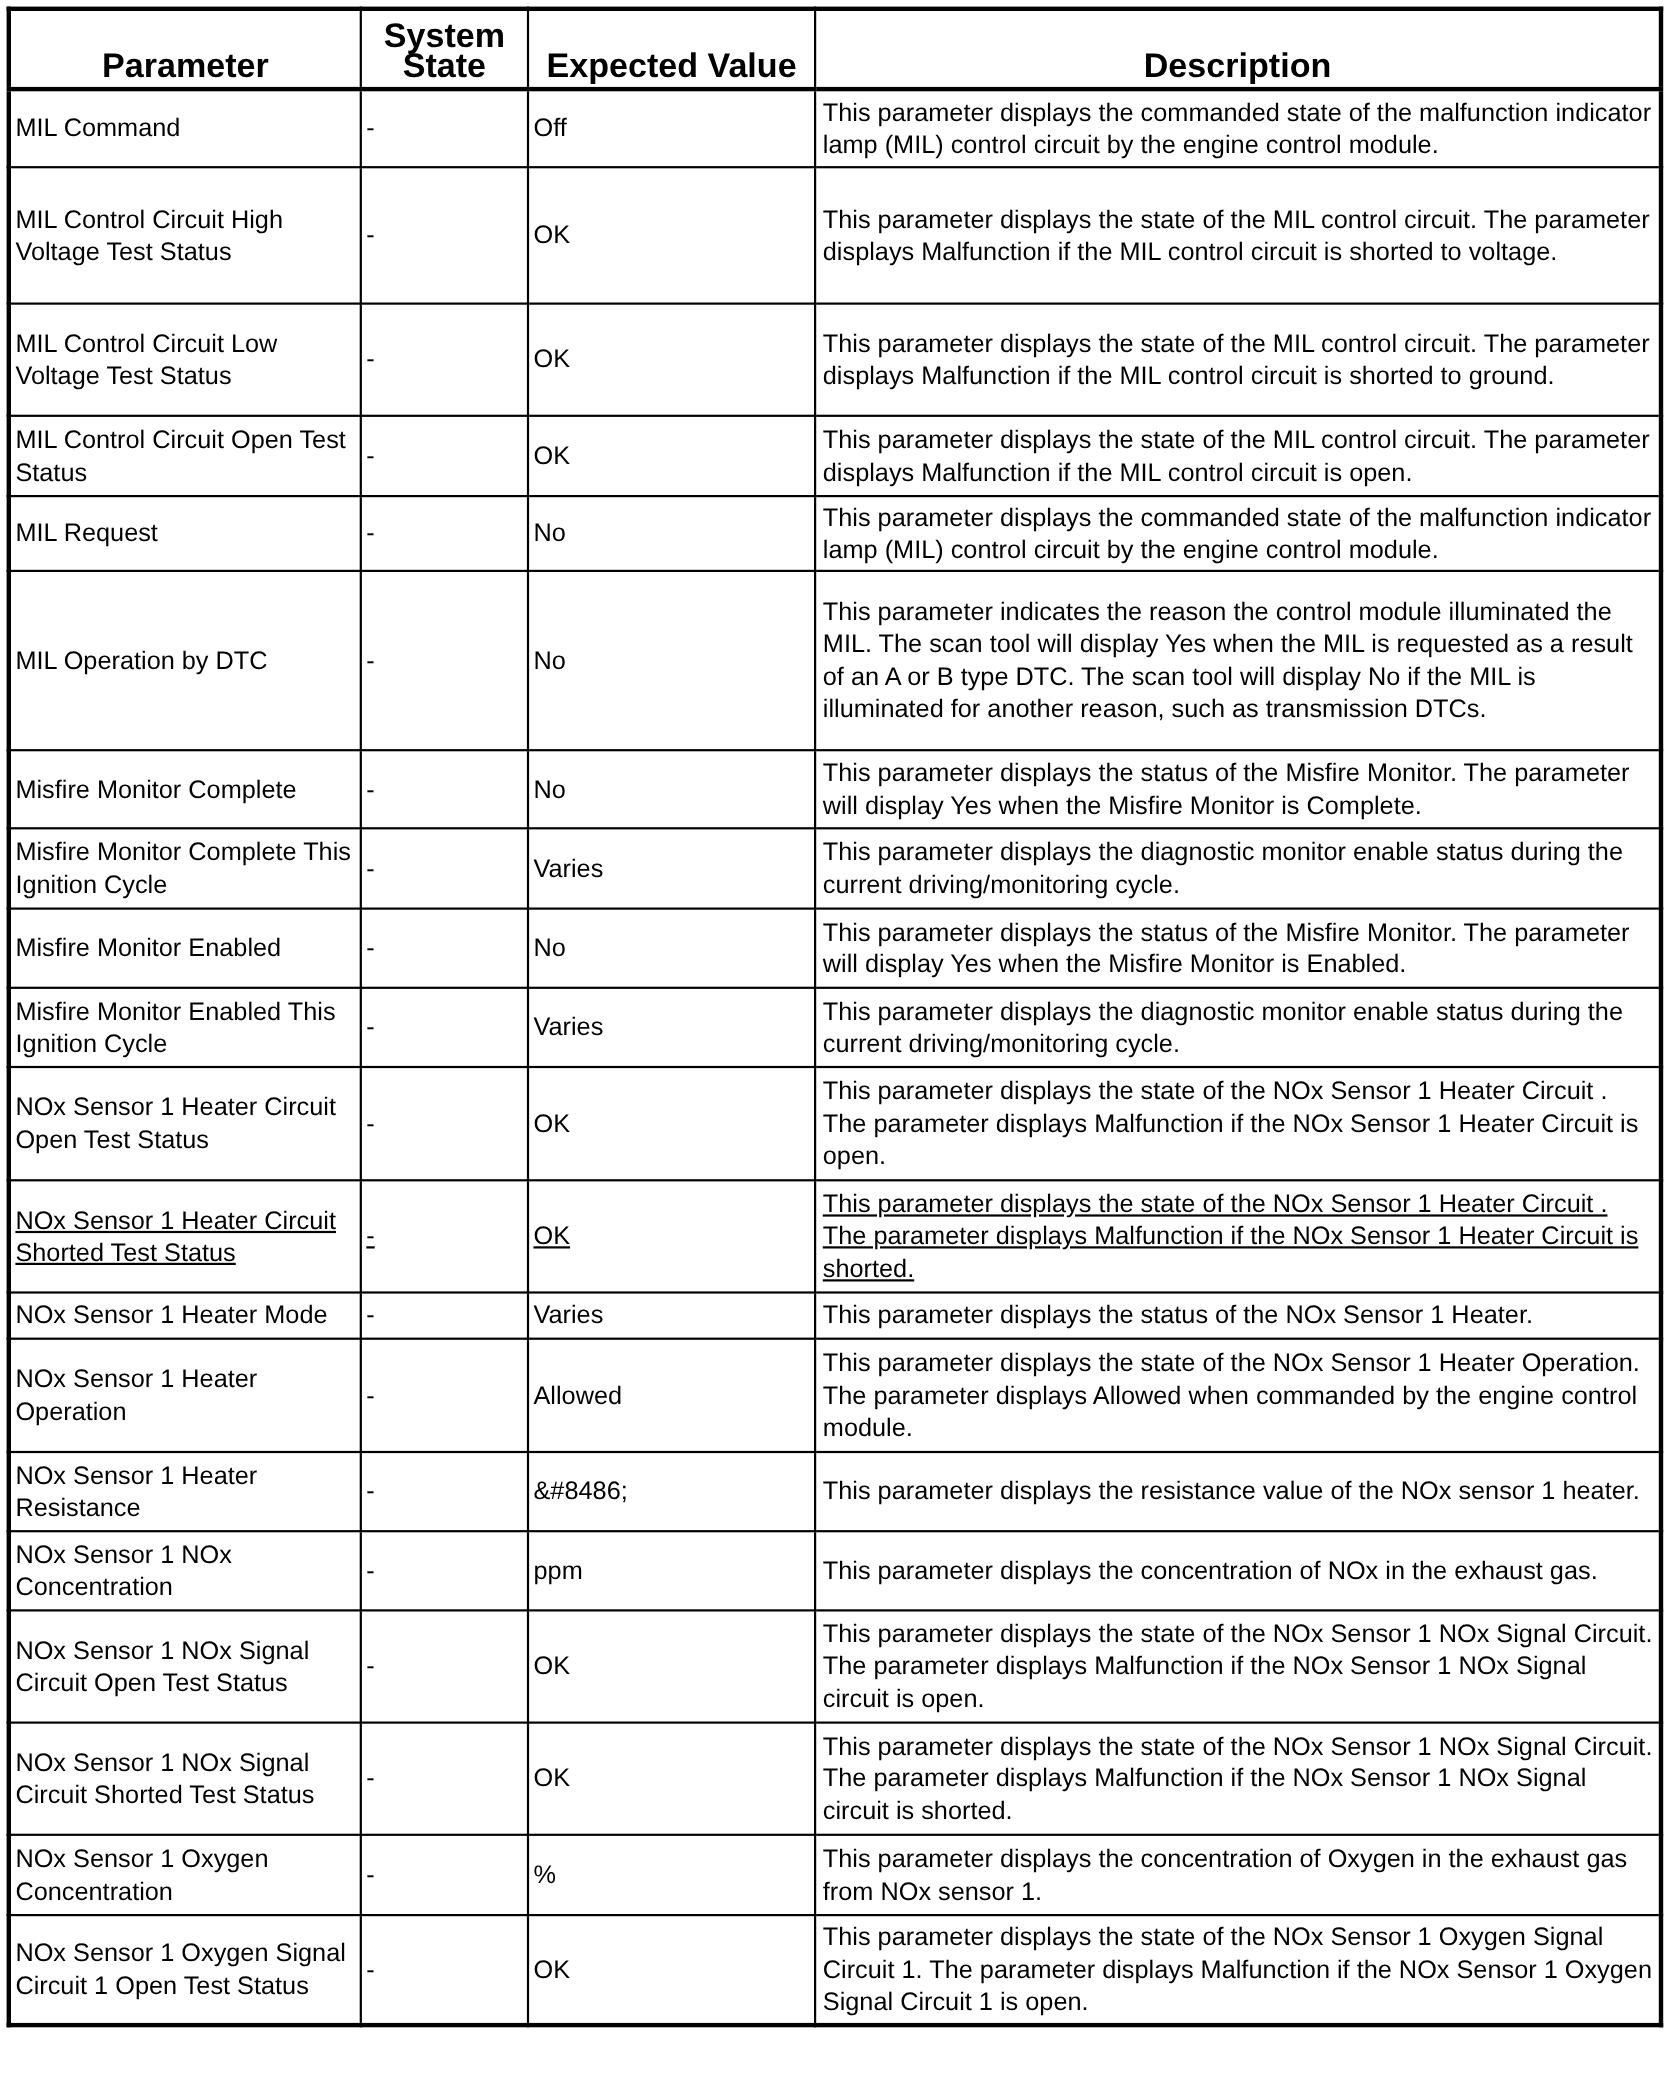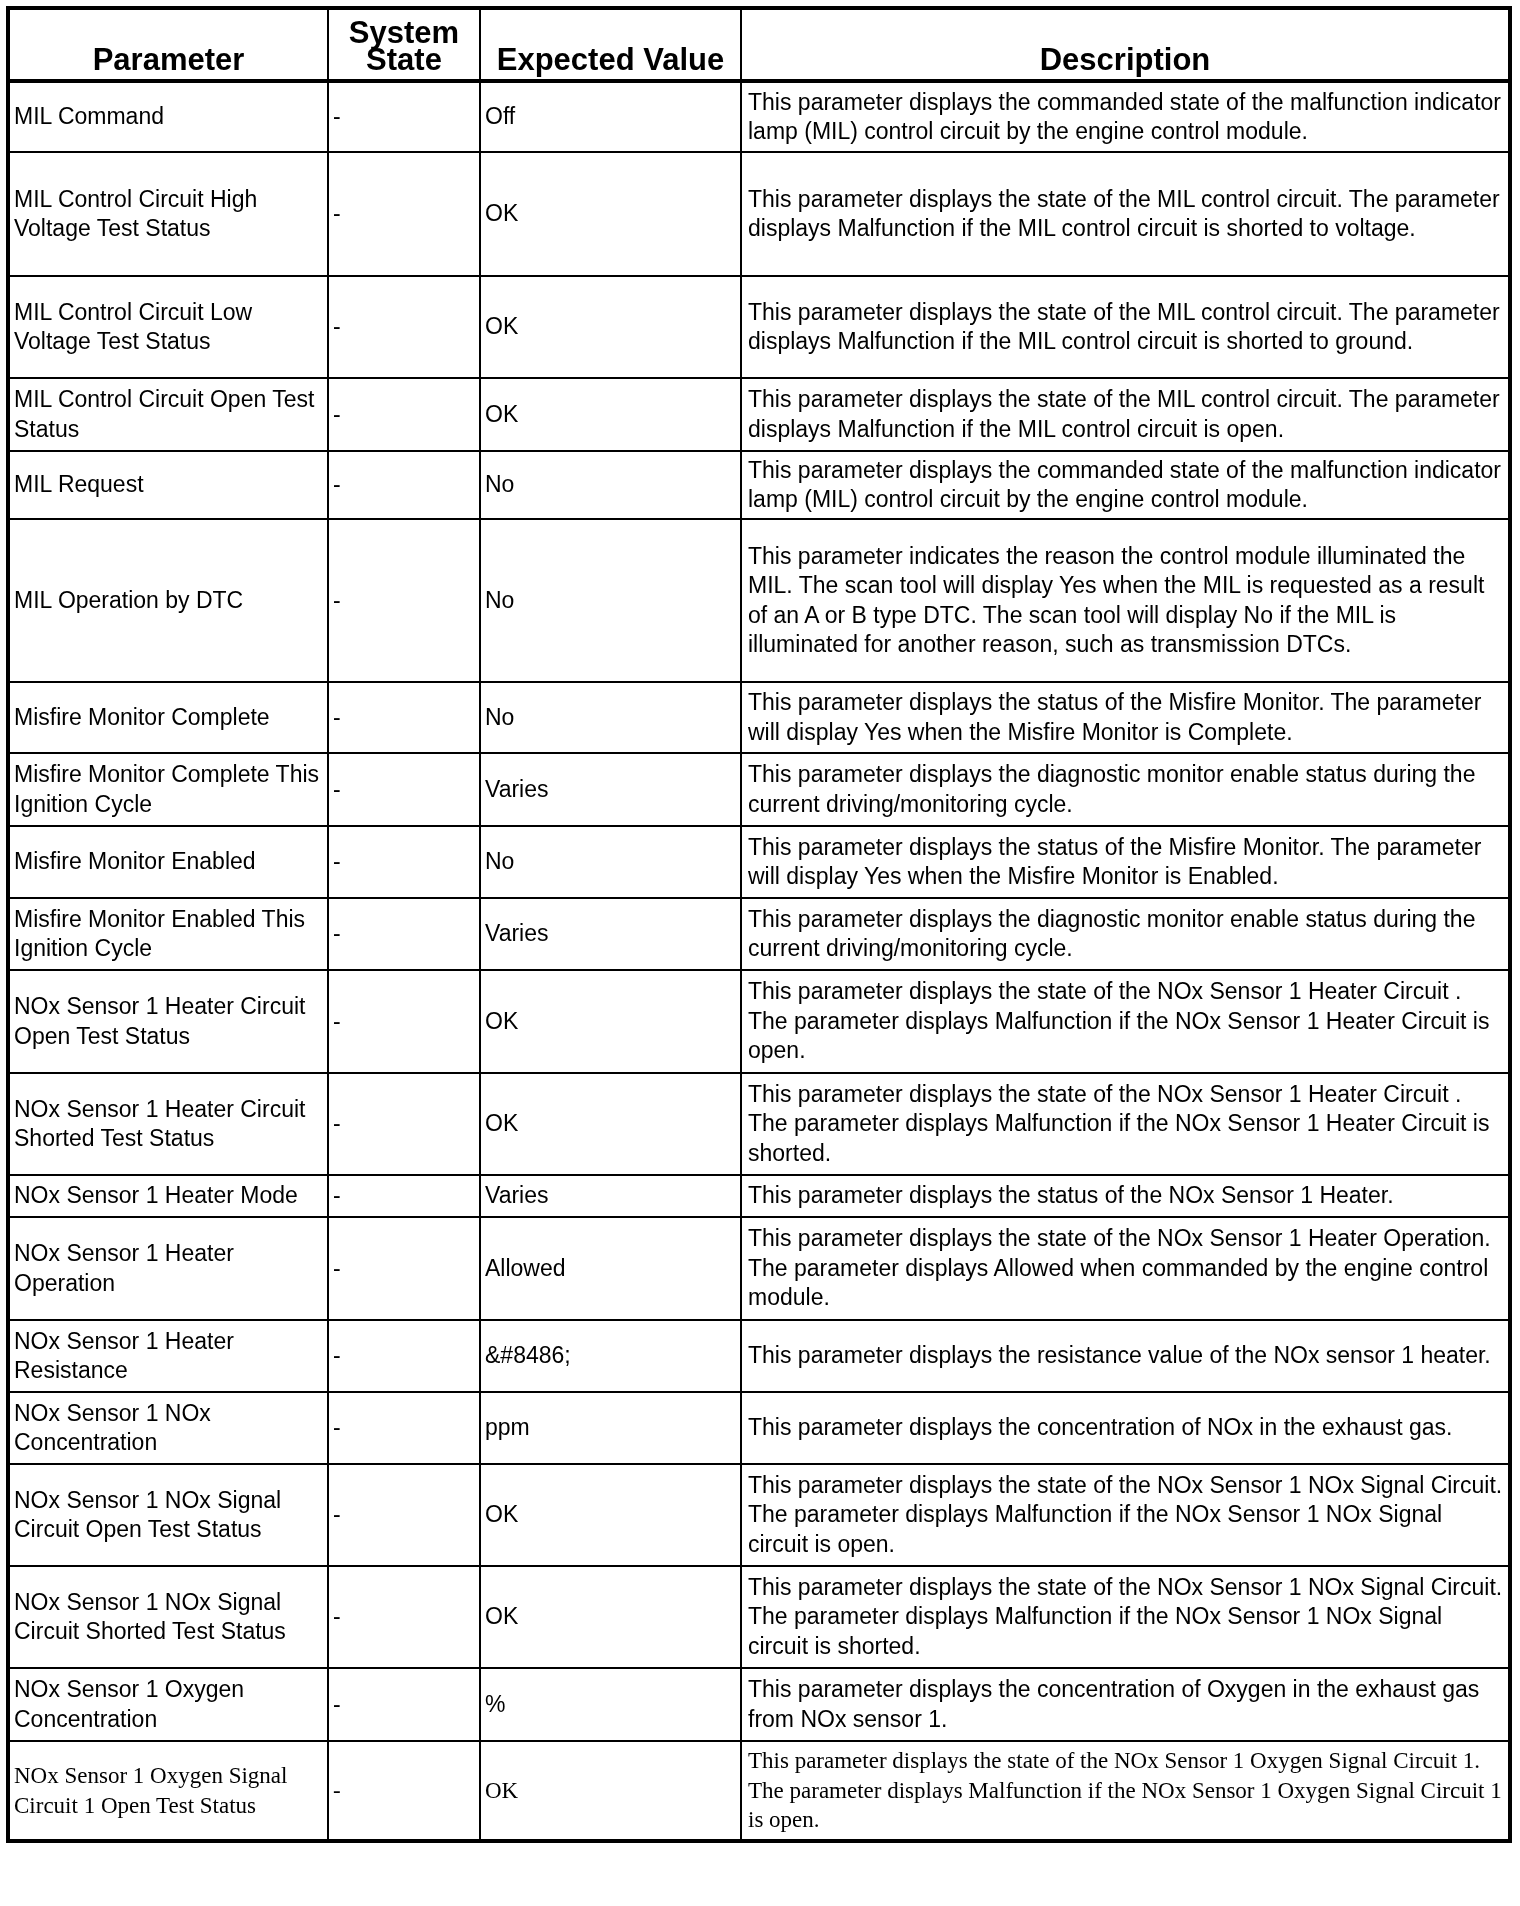--- a/index.html
+++ b/index.html
@@ -112,21 +112,21 @@
         <td>-</td>
         <td>Varies</td>
         <td class="desc">This parameter displays the diagnostic monitor enable status during the current driving/monitoring cycle.</td>
       </tr>
       <tr style="height: 103px;">
         <td>NOx Sensor 1 Heater Circuit Open Test Status</td>
         <td>-</td>
         <td>OK</td>
         <td class="desc">This parameter displays the state of the NOx Sensor 1 Heater Circuit . The parameter displays Malfunction if the NOx Sensor 1 Heater Circuit is open.</td>
       </tr>
-      <tr style="height: 102px;">
+      <tr style="height: 102px; text-decoration: underline;">
         <td>NOx Sensor 1 Heater Circuit Shorted Test Status</td>
         <td>-</td>
         <td>OK</td>
         <td class="desc">This parameter displays the state of the NOx Sensor 1 Heater Circuit . The parameter displays Malfunction if the NOx Sensor 1 Heater Circuit is shorted.</td>
       </tr>
       <tr style="height: 42px;">
         <td>NOx Sensor 1 Heater Mode</td>
         <td>-</td>
         <td>Varies</td>
         <td class="desc">This parameter displays the status of the NOx Sensor 1 Heater.</td>
@@ -160,20 +160,20 @@
         <td>-</td>
         <td>OK</td>
         <td class="desc">This parameter displays the state of the NOx Sensor 1 NOx Signal Circuit. The parameter displays Malfunction if the NOx Sensor 1 NOx Signal circuit is shorted.</td>
       </tr>
       <tr style="height: 73px;">
         <td>NOx Sensor 1 Oxygen Concentration</td>
         <td>-</td>
         <td>%</td>
         <td class="desc">This parameter displays the concentration of Oxygen in the exhaust gas from NOx sensor 1.</td>
       </tr>
-      <tr style="height: 100px; font-family: Liberation Serif, serif;">
+      <tr style="height: 100px;">
         <td>NOx Sensor 1 Oxygen Signal Circuit 1 Open Test Status</td>
         <td>-</td>
         <td>OK</td>
         <td class="desc">This parameter displays the state of the NOx Sensor 1 Oxygen Signal Circuit 1. The parameter displays Malfunction if the NOx Sensor 1 Oxygen Signal Circuit 1 is open.</td>
       </tr>
     </tbody>
 </table>
 
 </body></html>

